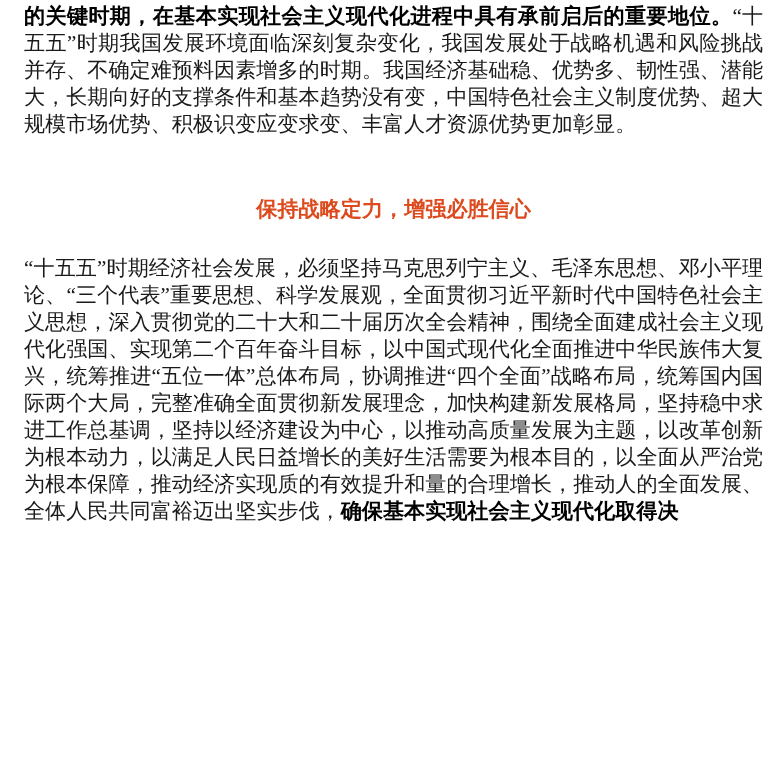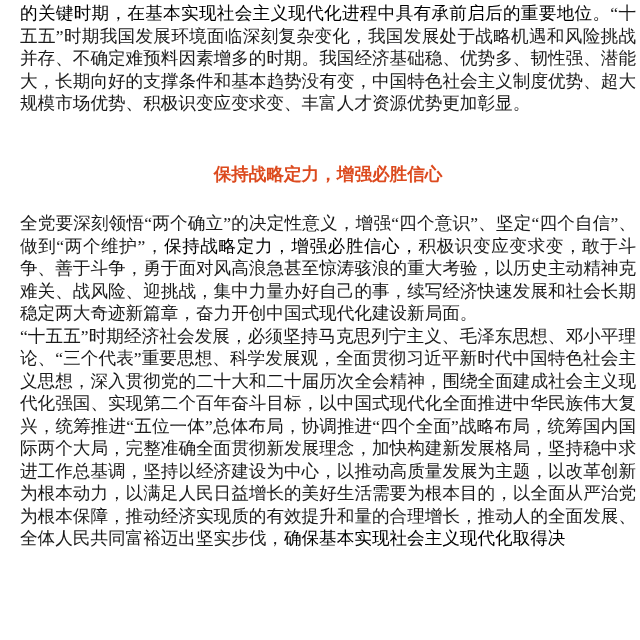--- a/index.html
+++ b/index.html
@@ -19,21 +19,21 @@
   }
   .para {
     margin: 0;
     font-size: 17.6px;
     line-height: 22.5px;
     color: var(--body-color, #1a1a1a);
     text-align: justify;
     text-justify: inter-ideograph;
   }
   .bold-run {
-    font-weight: 400;
+    font-weight: 700;
     color: var(--bold-color, #000000);
     font-family: "Liberation Sans", "DejaVu Sans", sans-serif;
   }
   .section-heading {
     margin: 48px 0 27px 0;
     font-size: 17.6px;
     line-height: 22.5px;
     font-weight: 700;
     color: var(--accent, #dc4a1e);
     font-family: "Liberation Sans", "DejaVu Sans", sans-serif;
@@ -42,18 +42,17 @@
 </style>
 </head>
 <body>
 
 <div class="page">
 
   <p class="para"><span class="bold-run">的关键时期，在基本实现社会主义现代化进程中具有承前启后的重要地位。</span><span>“十五五”时期我国发展环境面临深刻复杂变化，我国发展处于战略机遇和风险挑战并存、不确定难预料因素增多的时期。我国经济基础稳、优势多、韧性强、潜能大，长期向好的支撑条件和基本趋势没有变，中国特色社会主义制度优势、超大规模市场优势、积极识变应变求变、丰富人才资源优势更加彰显。</span></p>
 
   <h2 class="section-heading">保持战略定力，增强必胜信心</h2>
 
-  <p class="para"><span>全党要深刻领悟“两个确立”的决定性意义，增强“四个意识”、坚定“四个自信”、做到“两个维护”，</span><span class="bold-run">保持战略定力，增强必胜信心，</span><span>积极识变应变求变，敢于斗争、善于斗争，勇于面对风高浪急甚至惊涛骇浪的重大考验，以历史主动精神克难关、战风险、迎挑战，集中力量办好自己的事，续写经济快速发展和社会长期稳定两大奇迹新篇章，奋力开创中国式现代化建设新局面。</span></p>
 
 
   <p class="para"><span>“十五五”时期经济社会发展，必须坚持马克思列宁主义、毛泽东思想、邓小平理论、“三个代表”重要思想、科学发展观，全面贯彻习近平新时代中国特色社会主义思想，深入贯彻党的二十大和二十届历次全会精神，围绕全面建成社会主义现代化强国、实现第二个百年奋斗目标，以中国式现代化全面推进中华民族伟大复兴，统筹推进“五位一体”总体布局，协调推进“四个全面”战略布局，统筹国内国际两个大局，完整准确全面贯彻新发展理念，加快构建新发展格局，坚持稳中求进工作总基调，坚持以经济建设为中心，以推动高质量发展为主题，以改革创新为根本动力，以满足人民日益增长的美好生活需要为根本目的，以全面从严治党为根本保障，推动经济实现质的有效提升和量的合理增长，推动人的全面发展、全体人民共同富裕迈出坚实步伐，</span><span class="bold-run">确保基本实现社会主义现代化取得决</span></p>
 
 </div>
 
 </body></html>

